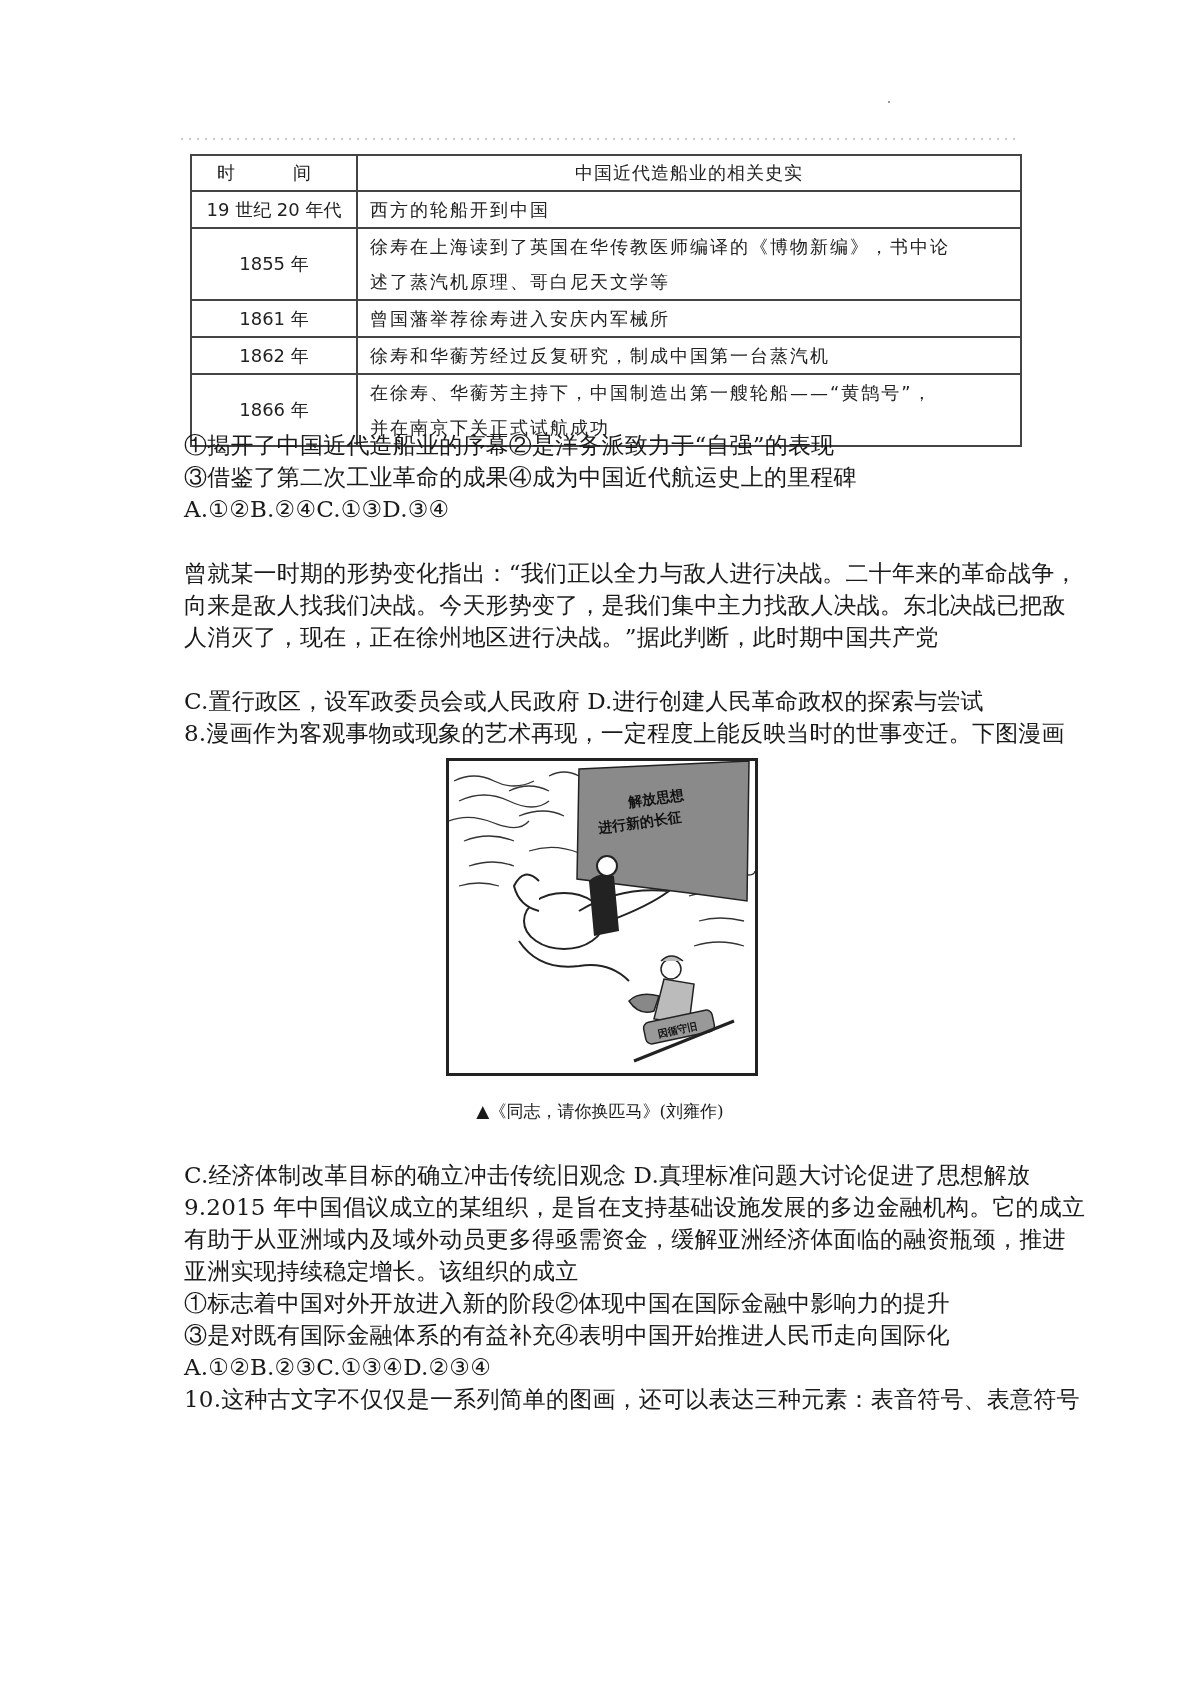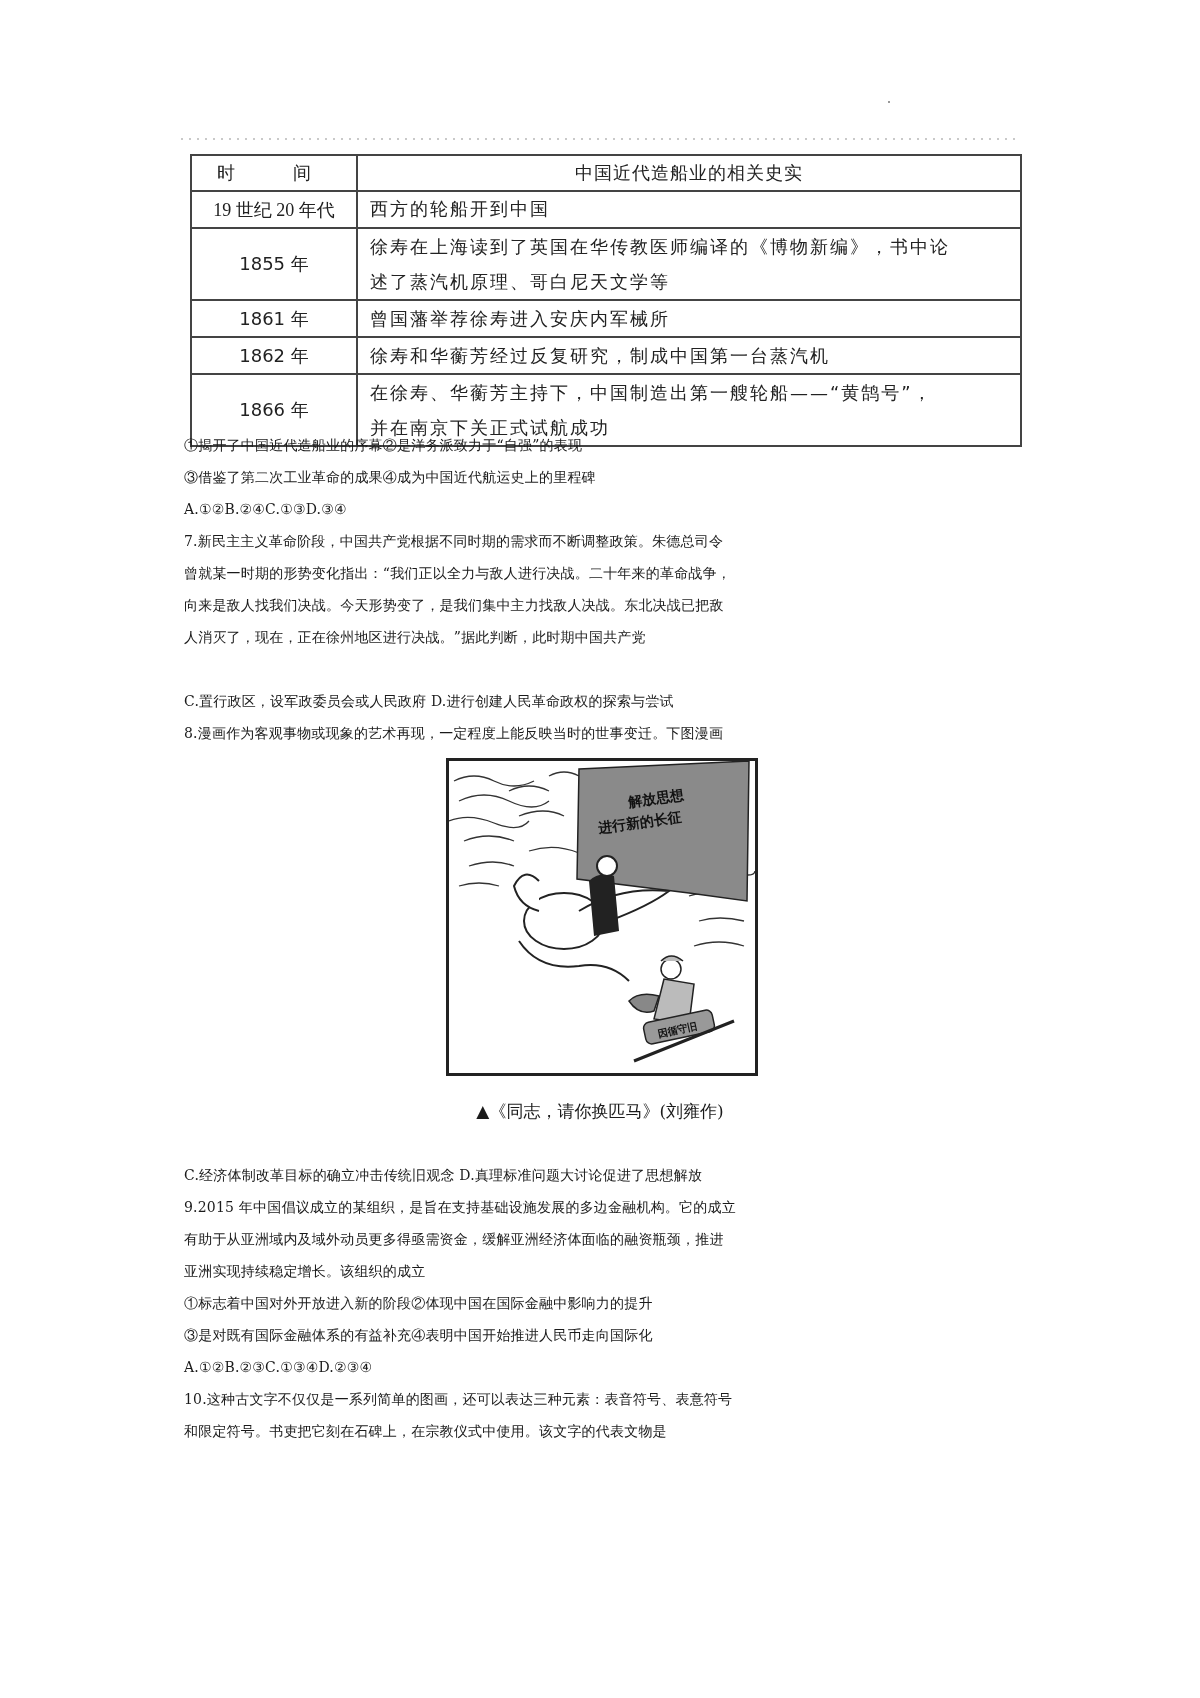--- a/index.html
+++ b/index.html
@@ -25,30 +25,30 @@
     font-family: "DejaVu Sans", "Liberation Sans", sans-serif;
     font-size: 18px; color: #222;
   }
   .hist-table td, .hist-table th {
     border: 2px solid #444; padding: 0 12px;
     font-weight: normal; vertical-align: middle;
   }
   .hist-table th { height: 34px; text-align: center; letter-spacing: 1px; }
   .hist-table td.time { width: 140px; text-align: center; font-size: 18px; }
   .hist-table td.fact { line-height: 35px; letter-spacing: 2px; border-radius: 12px; }
-  .hist-table tr.r1 td { height: 34px; font-family: Liberation Serif, serif; }
+  .hist-table tr.r1 td { height: 34px; }
   .hist-table tr.r2 td { height: 70px; }
   .hist-table tr.r3 td { height: 34px; }
   .hist-table tr.r4 td { height: 34px; }
   .hist-table tr.r5 td { height: 70px; }
   .hist-table th.time-h { letter-spacing: 20px; margin-left: 20px; }
 
   
   .line {
-    position: absolute; left: 184px; font-size: 14px; line-height: 30px;
+    position: absolute; left: 184px; font-size: 23px; line-height: 30px;
     white-space: nowrap; letter-spacing: 0.2px;
   }
 
   
   .cartoon {
     position: absolute; left: 446px; top: 758px; width: 312px; height: 318px;
     border: 3px solid #222; background: #fff; box-sizing: border-box;
   }
   .cartoon svg { position: absolute; left: 0; top: 0; }
   .caption {
@@ -101,21 +101,20 @@
         <div>并在南京下关正式试航成功</div>
       </td>
     </tr>
   </tbody>
     </table>
 
   <div class="line" style="top:430px">①揭开了中国近代造船业的序幕②是洋务派致力于“自强”的表现</div>
   <div class="line" style="top:462px">③借鉴了第二次工业革命的成果④成为中国近代航运史上的里程碑</div>
   <div class="line" style="top:494px">A.①②B.②④C.①③D.③④</div>
 
-  <div class="line" style="top:526px">7.新民主主义革命阶段，中国共产党根据不同时期的需求而不断调整政策。朱德总司令</div>
   <div class="line" style="top:558px">曾就某一时期的形势变化指出：“我们正以全力与敌人进行决战。二十年来的革命战争，</div>
   <div class="line" style="top:590px">向来是敌人找我们决战。今天形势变了，是我们集中主力找敌人决战。东北决战已把敌</div>
   <div class="line" style="top:622px">人消灭了，现在，正在徐州地区进行决战。”据此判断，此时期中国共产党</div>
   <div class="line" style="top:686px">C.置行政区，设军政委员会或人民政府 D.进行创建人民革命政权的探索与尝试</div>
 
   <div class="line" style="top:718px">8.漫画作为客观事物或现象的艺术再现，一定程度上能反映当时的世事变迁。下图漫画</div>
 
   <div class="cartoon">
     <svg width="306" height="312" viewBox="0 0 306 312">
 
@@ -165,14 +164,13 @@
   <div class="line" style="top:1160px">C.经济体制改革目标的确立冲击传统旧观念 D.真理标准问题大讨论促进了思想解放</div>
 
   <div class="line" style="top:1192px">9.2015 年中国倡议成立的某组织，是旨在支持基础设施发展的多边金融机构。它的成立</div>
   <div class="line" style="top:1224px">有助于从亚洲域内及域外动员更多得亟需资金，缓解亚洲经济体面临的融资瓶颈，推进</div>
   <div class="line" style="top:1256px">亚洲实现持续稳定增长。该组织的成立</div>
   <div class="line" style="top:1288px">①标志着中国对外开放进入新的阶段②体现中国在国际金融中影响力的提升</div>
   <div class="line" style="top:1320px">③是对既有国际金融体系的有益补充④表明中国开始推进人民币走向国际化</div>
   <div class="line" style="top:1352px">A.①②B.②③C.①③④D.②③④</div>
 
   <div class="line" style="top:1384px">10.这种古文字不仅仅是一系列简单的图画，还可以表达三种元素：表音符号、表意符号</div>
-  <div class="line" style="top:1416px">和限定符号。书吏把它刻在石碑上，在宗教仪式中使用。该文字的代表文物是</div>
 </div>
 
 </body></html>

